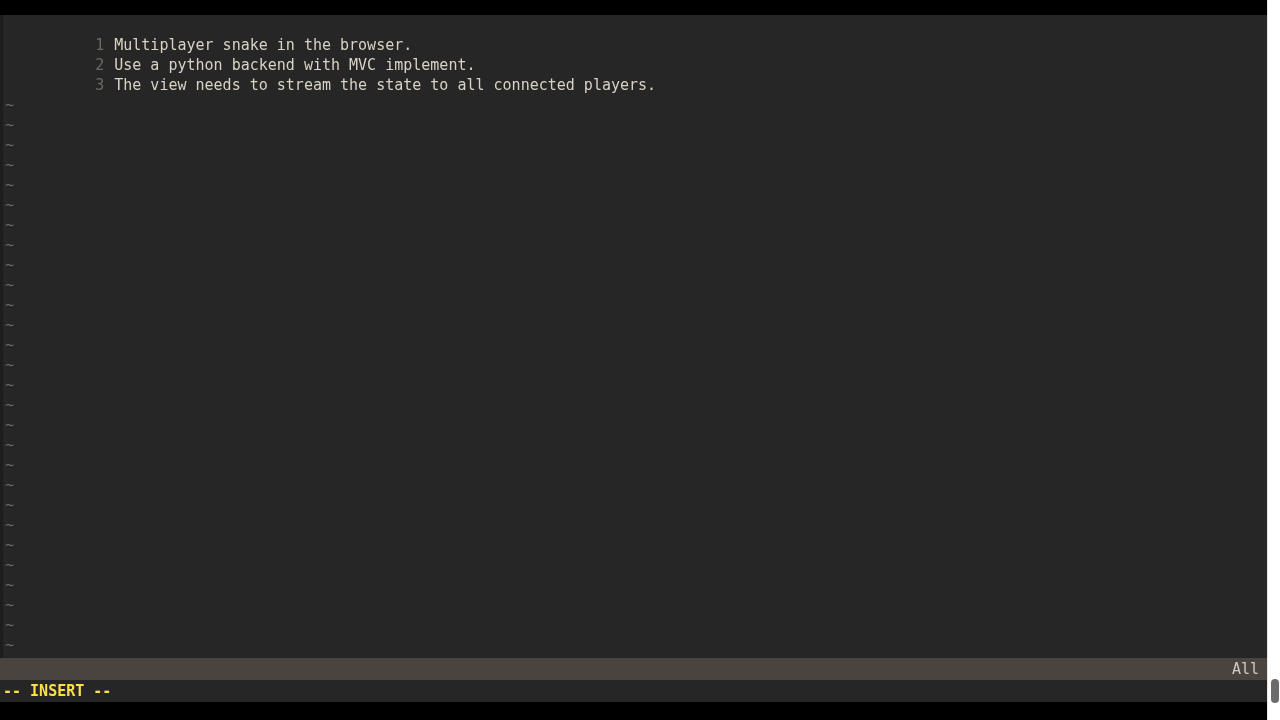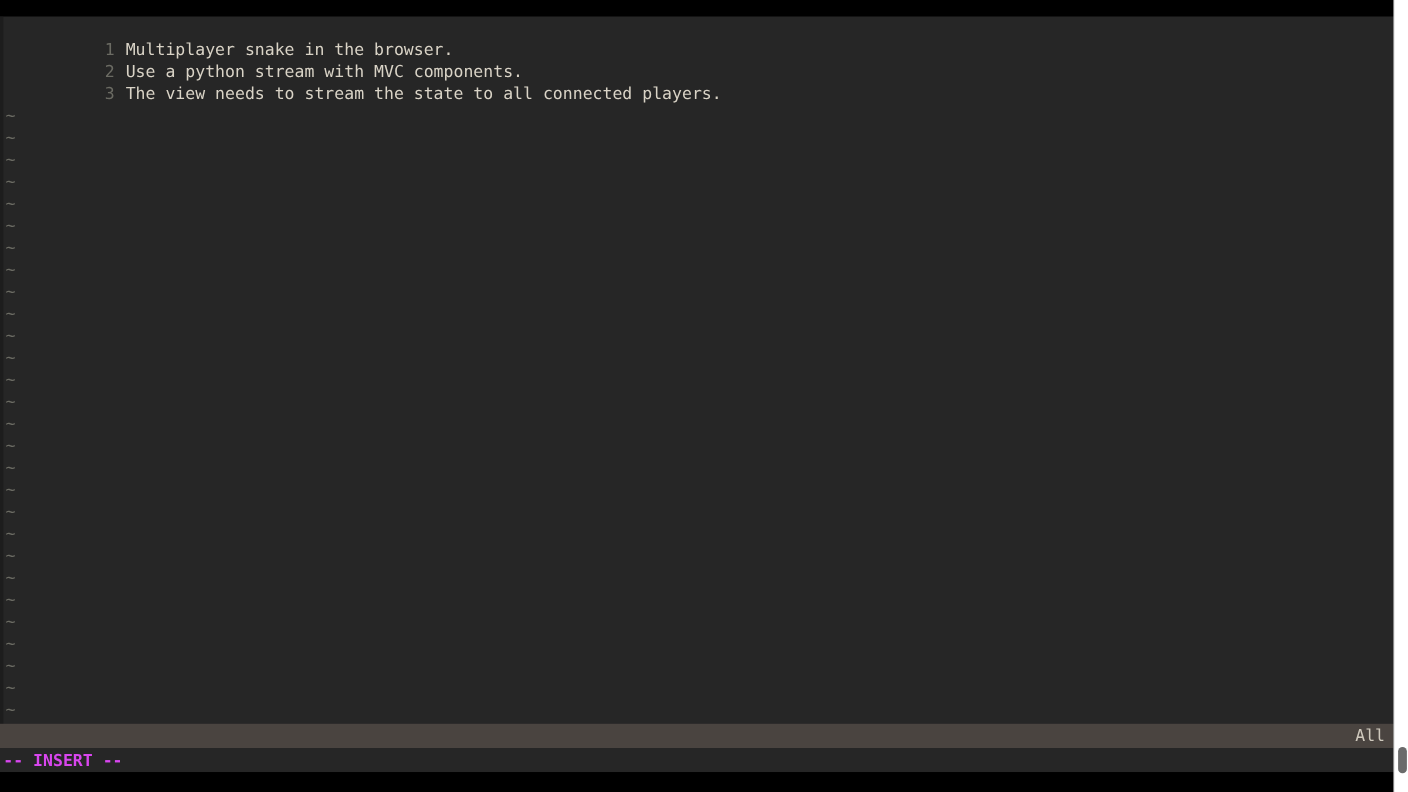--- a/index.html
+++ b/index.html
@@ -184,21 +184,21 @@
     height: 22px;
     background: #262626;
     font-size: 15px;
     line-height: 22px;
     white-space: pre;
   }
   .cmdline .mode {
     position: absolute;
     left: 3px;
     top: 0;
-    color: #d946ef;
+    color: #fde047;
     font-weight: bold;
   }
 </style>
 </head>
 <body>
 
 <div id="screen">
 
   <div class="top-bar"></div>
 
@@ -206,21 +206,21 @@
 
     <div class="left-strip"></div>
 
     <div class="buffer">
 
       <div class="line">
         <span class="lnum">1</span><span class="ltext">Multiplayer snake in the browser.</span>
       </div>
 
       <div class="line">
-        <span class="lnum">2</span><span class="ltext">Use a python stream with MVC components.</span>
+        <span class="lnum">2</span><span class="ltext">Use a python backend with MVC implement.</span>
       </div>
 
       <div class="line">
         <span class="lnum">3</span><span class="ltext">The view needs to stream the state to all connected players.</span>
       </div>
 
 
       <div class="tilde-area" id="tilde-area">
           <div class="tilde">~</div>
           <div class="tilde">~</div>

